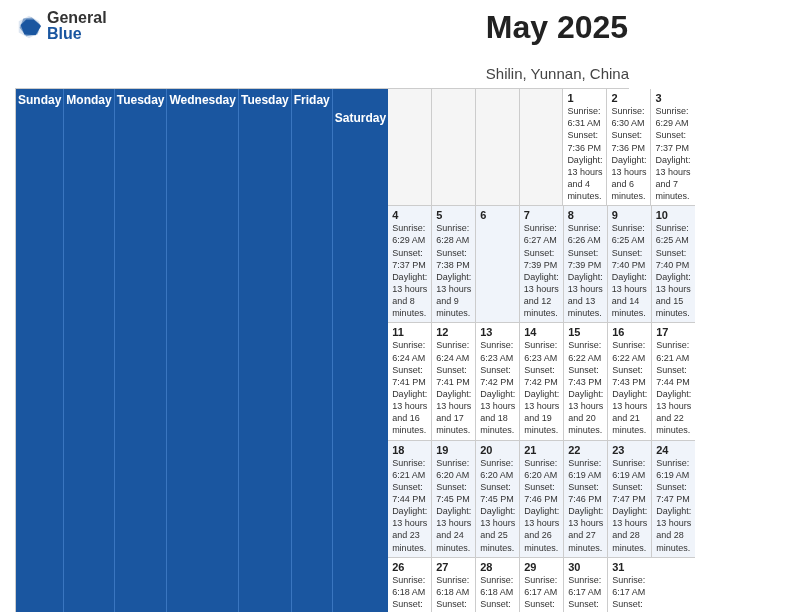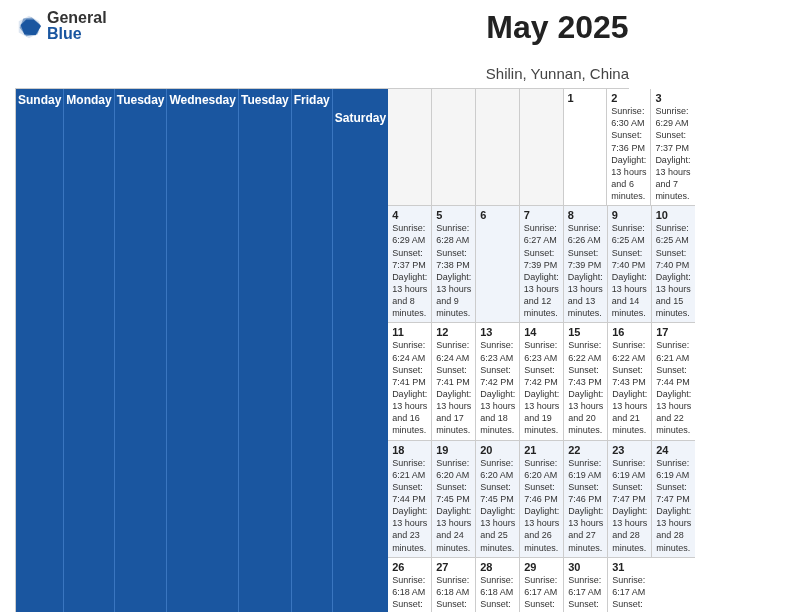--- a/index.html
+++ b/index.html
@@ -41,21 +41,21 @@
     .logo-blue {
       font-size: 16px;
       font-weight: bold;
       color: #1a56a0;
     }
     .logo-icon {
       width: 28px;
       height: 28px;
     }
     .title-block {
-      text-align: center;
+      text-align: left;
     }
     .title-month {
       font-size: 32px;
       font-weight: bold;
       color: #222;
       line-height: 1.1;
     }
     .title-location {
       font-size: 15px;
       color: #444;
@@ -151,20 +151,24 @@
       <div class="cal-header-cell">Saturday</div>
     </div>
     <div class="cal-body" id="cal-body">
     <div class="cal-row">
           <div class="cal-cell empty"></div>
           <div class="cal-cell empty"></div>
           <div class="cal-cell empty"></div>
           <div class="cal-cell empty"></div>
           <div class="cal-cell">
             <span class="day-num">1</span>
+            <div class="day-info">Sunrise: 6:31 AM
+Sunset: 7:36 PM
+Daylight: 13 hours
+and 4 minutes.</div>
           </div>
           <div class="cal-cell">
             <span class="day-num">2</span>
             <div class="day-info">Sunrise: 6:30 AM
 Sunset: 7:36 PM
 Daylight: 13 hours
 and 6 minutes.</div>
           </div>
           <div class="cal-cell">
             <span class="day-num">3</span>

